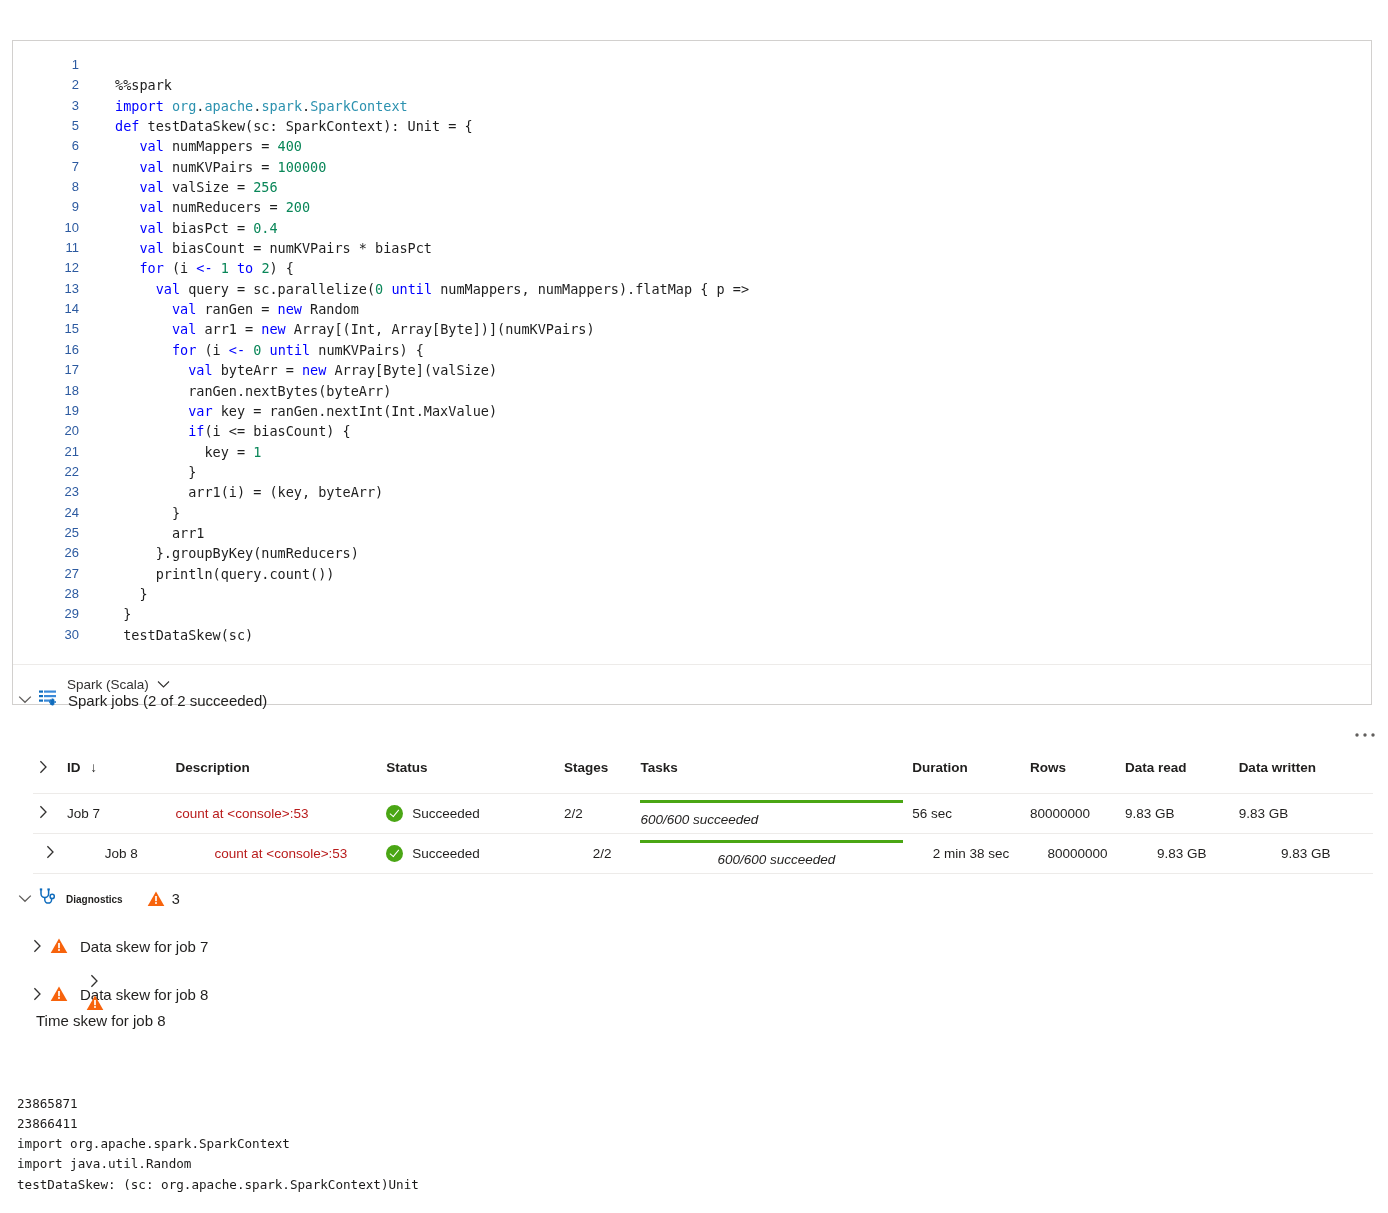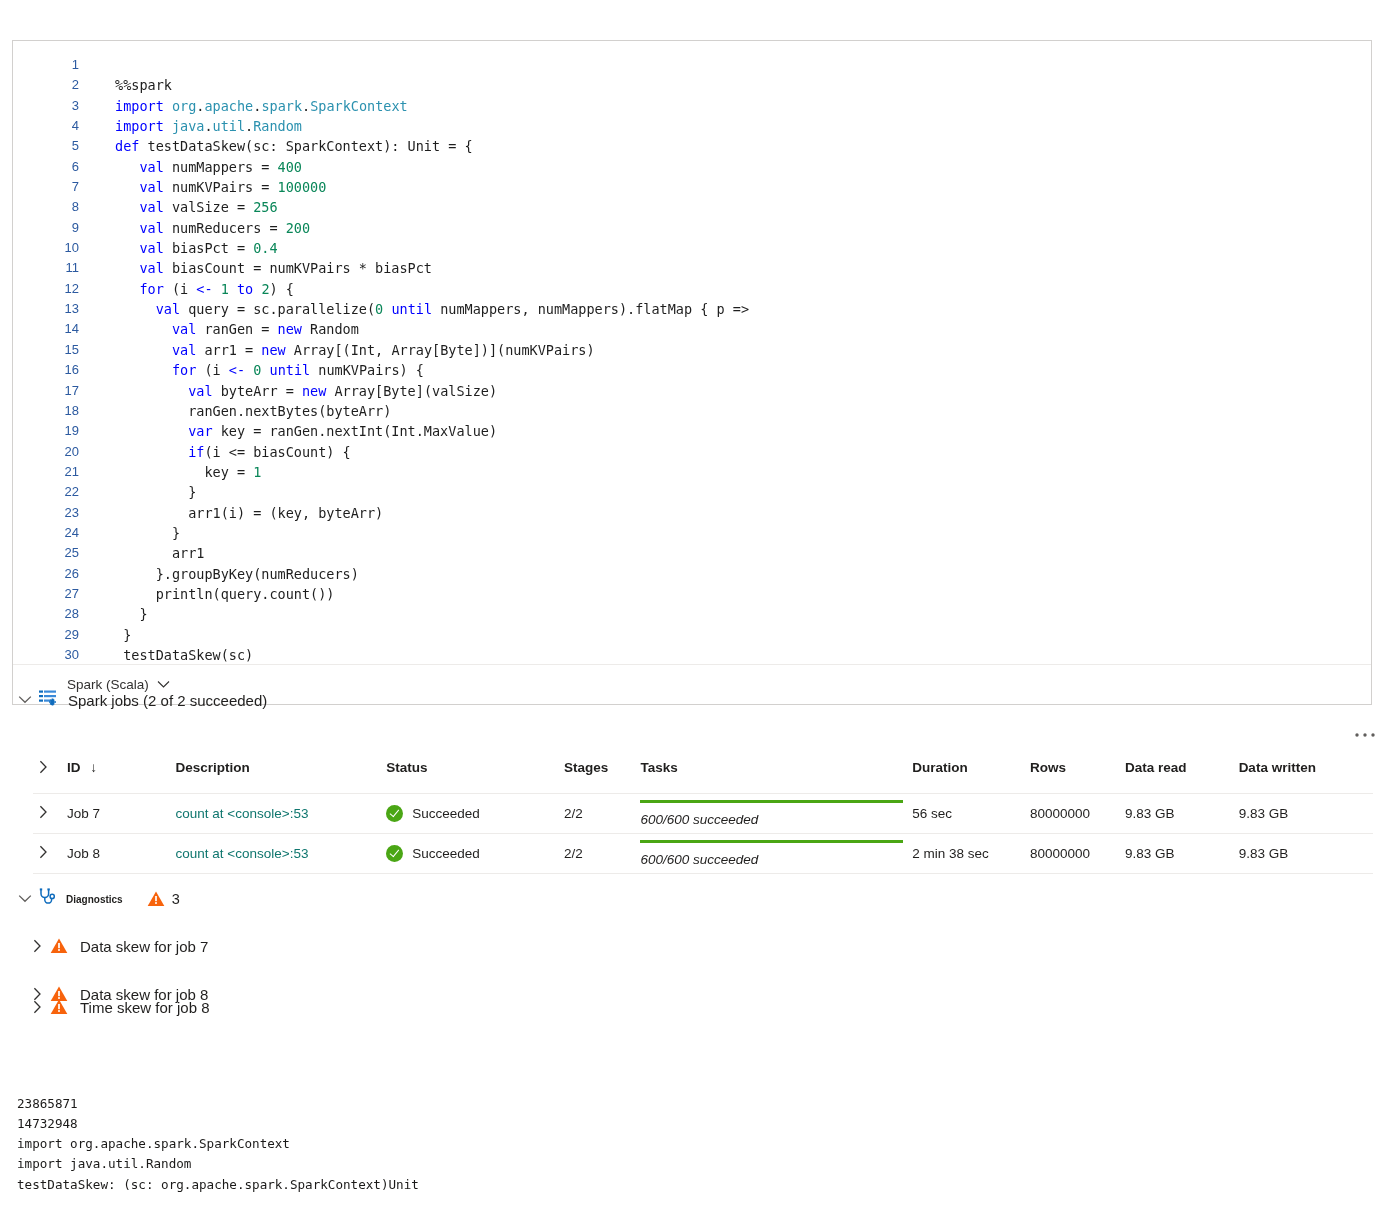--- a/index.html
+++ b/index.html
@@ -143,33 +143,33 @@
     padding: 0 0 16px 0;
     vertical-align: top;
   }
   #jobs-table td {
     padding: 0;
     height: 39px;
     vertical-align: middle;
     border-top: 1px solid #edebe9;
     color: #201f1e;
   }
-  #jobs-table tr.jobrow:last-child td { border-bottom: 1px solid #edebe9; }
+  #jobs-table tr.jobrow:last-child td { border-bottom: 1px solid #edebe9; text-align: center; }
   .col-exp   { width: 33px; }
   .col-id    { width: 105px; }
   .col-desc  { width: 204px; }
   .col-stat  { width: 172px; }
   .col-stage { width: 74px; }
   .col-task  { width: 252px; }
   .col-dur   { width: 114px; }
   .col-rows  { width: 92px; }
   .col-dread { width: 110px; }
   .col-dwrit { width: 130px; }
 
-  .link { color: #0f766e; }
+  .link { color: #b91c1c; }
   .row-chev { display: inline-flex; align-items: center; justify-content: center; color: #323130; width: 20px; }
   .status-cell { display: flex; align-items: center; gap: 9px; }
   .succ-icon {
     width: 17px; height: 17px; border-radius: 50%;
     background: #4aa614;
     display: inline-flex; align-items: center; justify-content: center;
     flex: none;
   }
   .succ-icon::after {
     content: "";
@@ -218,21 +218,21 @@
     left: 24px;
     height: 30px;
     display: flex;
     align-items: center;
     font-size: 15px;
     color: #201f1e;
   }
   .diag-item .lbl { margin-left: 12px; }
   #diag-item-0 { top: 931px; }
   #diag-item-1 { top: 979px; }
-  #diag-item-2 { top: 992px; }
+  #diag-item-2 { top: 968px; flex-direction: column; }
 
   
   #console-output {
     position: absolute;
     left: 17px;
     top: 1081px;
     font-family: "DejaVu Sans Mono", "Liberation Mono", monospace;
     font-size: 12.6px;
     line-height: 20.3px;
     color: #1b1a19;
@@ -240,21 +240,20 @@
   }
 </style>
 </head>
 <body>
 
 <div id="cell">
   <div id="code-area">
       <div class="code-line"><span class="ln">1</span><span class="code-text"></span></div>
       <div class="code-line"><span class="ln">2</span><span class="code-text">%%spark</span></div>
       <div class="code-line"><span class="ln">3</span><span class="code-text"><span class="kw">import</span> <span class="typ">org</span>.<span class="typ">apache</span>.<span class="typ">spark</span>.<span class="typ">SparkContext</span></span></div>
-      <div class="code-line"><span class="ln">4</span><span class="code-text"><span class="kw">import</span> <span class="typ">java</span>.<span class="typ">util</span>.<span class="typ">Random</span></span></div>
       <div class="code-line"><span class="ln">5</span><span class="code-text"><span class="kw">def</span> testDataSkew(sc: SparkContext): Unit = {</span></div>
       <div class="code-line"><span class="ln">6</span><span class="code-text">   <span class="kw">val</span> numMappers = <span class="num">400</span></span></div>
       <div class="code-line"><span class="ln">7</span><span class="code-text">   <span class="kw">val</span> numKVPairs = <span class="num">100000</span></span></div>
       <div class="code-line"><span class="ln">8</span><span class="code-text">   <span class="kw">val</span> valSize = <span class="num">256</span></span></div>
       <div class="code-line"><span class="ln">9</span><span class="code-text">   <span class="kw">val</span> numReducers = <span class="num">200</span></span></div>
       <div class="code-line"><span class="ln">10</span><span class="code-text">   <span class="kw">val</span> biasPct = <span class="num">0.4</span></span></div>
       <div class="code-line"><span class="ln">11</span><span class="code-text">   <span class="kw">val</span> biasCount = numKVPairs * biasPct</span></div>
       <div class="code-line"><span class="ln">12</span><span class="code-text">   <span class="kw">for</span> (i <span class="kw">&lt;-</span> <span class="num">1</span> <span class="kw">to</span> <span class="num">2</span>) {</span></div>
       <div class="code-line"><span class="ln">13</span><span class="code-text">     <span class="kw">val</span> query = sc.parallelize(<span class="num">0</span> <span class="kw">until</span> numMappers, numMappers).flatMap { p =&gt;</span></div>
       <div class="code-line"><span class="ln">14</span><span class="code-text">       <span class="kw">val</span> ranGen = <span class="kw">new</span> Random</span></div>
@@ -477,16 +476,16 @@
     <svg width="18" height="18" viewBox="0 0 18 18">
       <path d="M9 1.4L17.3 16H0.7z" fill="#f7630c"></path>
       <rect x="8.15" y="6" width="1.7" height="5.2" fill="#ffffff"></rect>
       <rect x="8.15" y="12.1" width="1.7" height="1.8" fill="#ffffff"></rect>
     </svg>
   </span>
   <span class="lbl">Time skew for job 8</span>
 </div>
 
 <pre id="console-output">23865871
-14732948
+23866411
 import org.apache.spark.SparkContext
 import java.util.Random
 testDataSkew: (sc: org.apache.spark.SparkContext)Unit</pre>
 
 </body></html>

